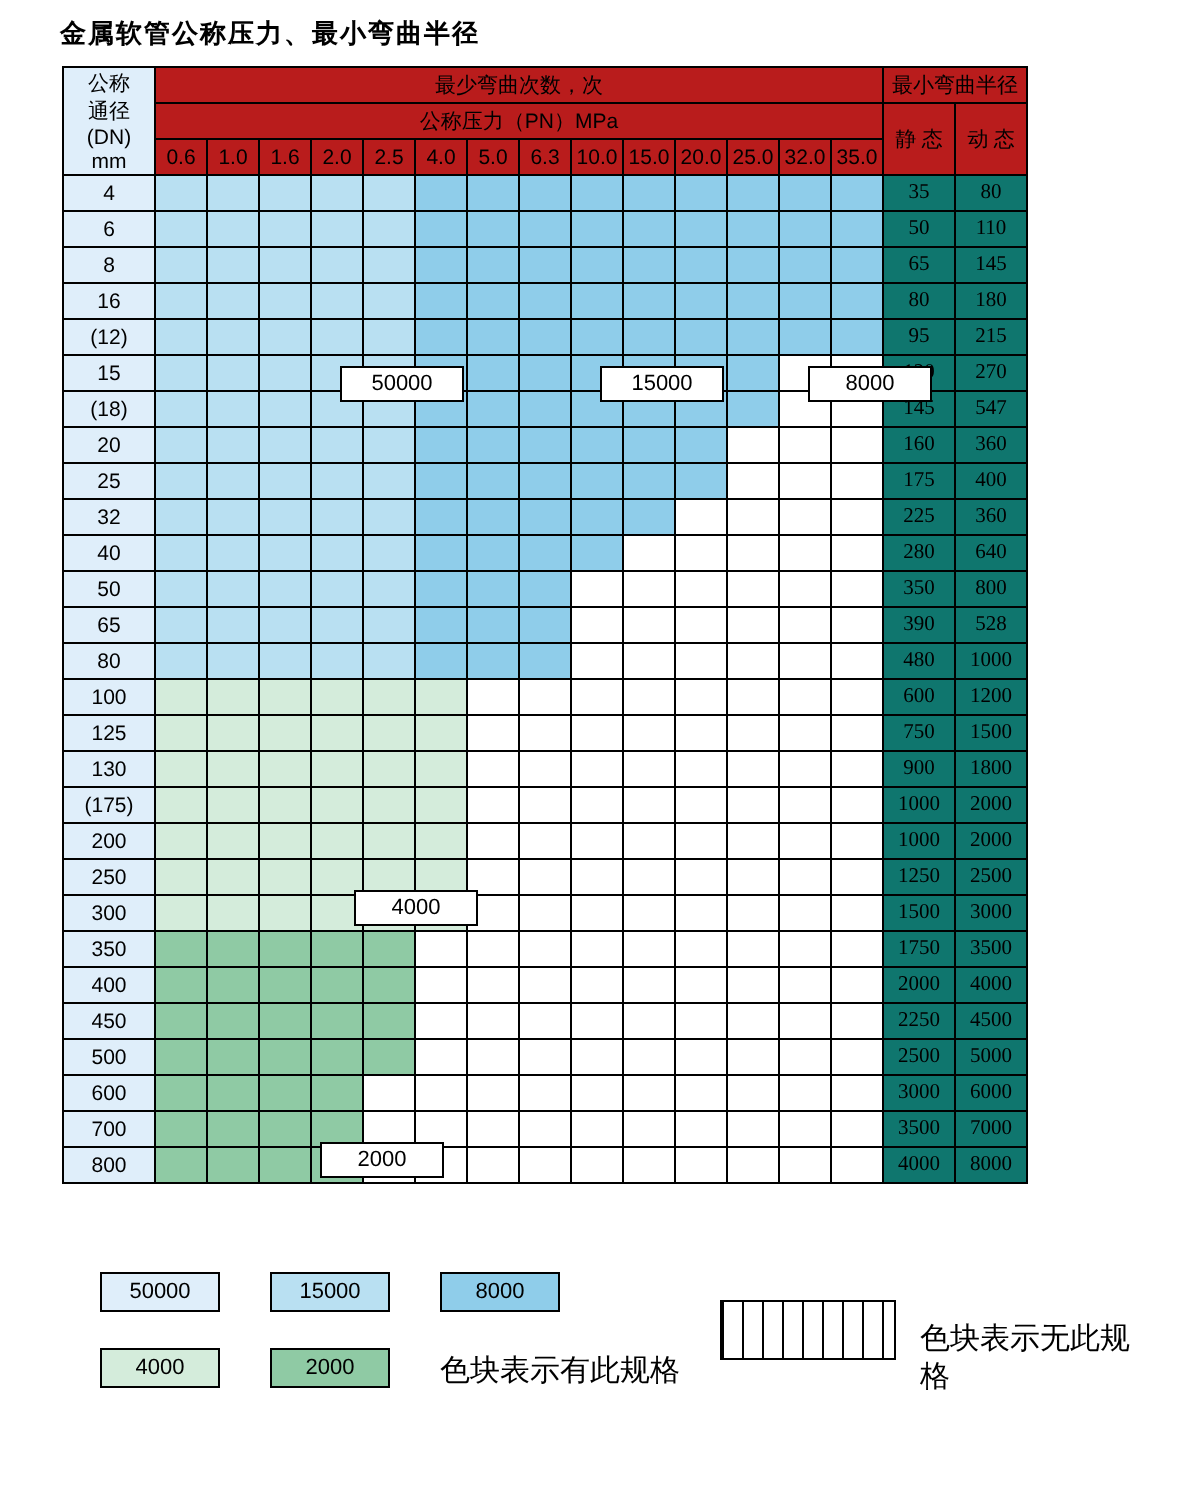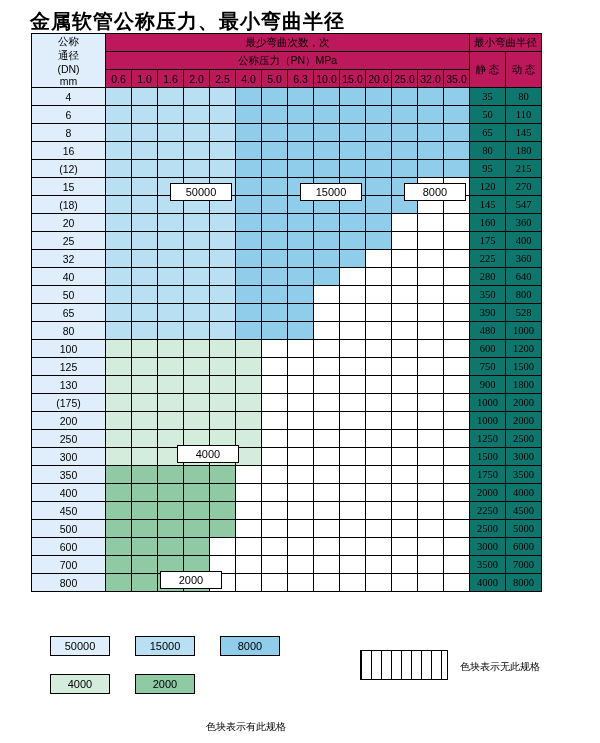--- a/index.html
+++ b/index.html
@@ -7,41 +7,41 @@
     width:600px;height:743px;
     background:#ffffff;
     font-family:"Liberation Sans","DejaVu Sans",sans-serif;
     font-size:11px;color:#000;
     position:relative;
     overflow:hidden;
   }
   #title{
     position:absolute;left:30px;top:8px;
     font-family:Liberation Sans, sans-serif;
-    font-weight:bold;font-size:20px;letter-spacing:1px;
+    font-weight:bold;font-size:13px;letter-spacing:1px;
   }
   #table-wrap{
     position:absolute;left:31px;top:33px;
   }
   table.main{
     border-collapse:collapse;
     table-layout:fixed;
   }
   table.main td,table.main th{
     border:1px solid #000;
     padding:0;margin:0;
     text-align:center;
     vertical-align:middle;
     font-size:10.5px;
     font-weight:normal;
     height:18px;
     box-sizing:border-box;
   }
-  .hdr{background:#be185d;}
-  .dn-col{width:74px;background:#dfeefa;}
+  .hdr{background:#b91c1c;}
+  .dn-col{width:46px;background:#dfeefa;}
   .p-col{width:26px;}
   .r-col{width:36px;font-family:Liberation Serif, serif;}
   .rowlabel{background:#dfeefa;height:18px;}
   .cell{height:18px;}
   .blue{background:#8fcdea;}
   .blue2{background:#b9e0f2;}
   .green{background:#8fcaa4;}
   .green2{background:#d4ecdb;}
   .white{background:#ffffff;}
   .radius{background:#0f766e;}
@@ -61,21 +61,21 @@
   }
   .lg-item{
     position:absolute;
     width:60px;height:20px;
     border:1px solid #000;
     text-align:center;line-height:19px;
     font-size:11px;
     box-sizing:border-box;
   }
   .lg-text{
-    position:absolute;font-size:10px;
+    position:absolute;font-size:15px;
   }
   .lg-grid{
     position:absolute;
     border:1px solid #000;
     box-sizing:border-box;
     background:
       repeating-linear-gradient(to right,#000 0 1px,transparent 1px 10px);
   }
 </style>
 </head>
@@ -661,16 +661,16 @@
       <div class="overlay-box" style="left: 129px; top: 538px; width: 62px;">2000</div>
     </div>
 </div>
 
 <div id="legend">
     <div class="lg-item" style="left: 20px; top: 0px; background: rgb(223, 238, 250);">50000</div>
     <div class="lg-item" style="left: 105px; top: 0px; background: rgb(185, 224, 242);">15000</div>
     <div class="lg-item" style="left: 190px; top: 0px; background: rgb(143, 205, 234);">8000</div>
     <div class="lg-item" style="left: 20px; top: 38px; background: rgb(212, 236, 219);">4000</div>
     <div class="lg-item" style="left: 105px; top: 38px; background: rgb(143, 202, 164);">2000</div>
-    <div class="lg-text" style="left: 176px; top: 40px; margin-top: 44px;">色块表示有此规格</div>
+    <div class="lg-text" style="left: 190px; top: 40px;">色块表示有此规格</div>
     <div class="lg-grid" style="left: 330px; top: 14px; width: 88px; height: 30px;"></div>
     <div class="lg-text" style="left: 430px; top: 24px;">色块表示无此规格</div>
   </div>
 
 </body></html>

